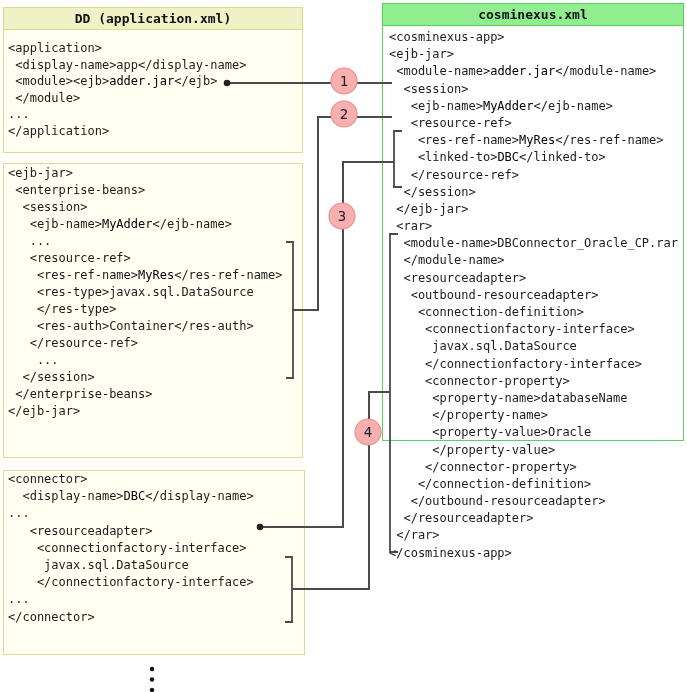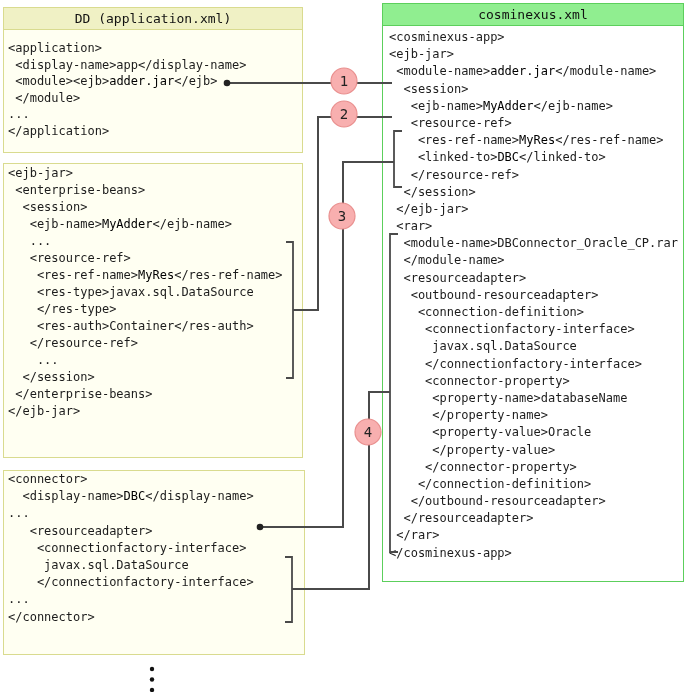--- a/index.html
+++ b/index.html
@@ -11,38 +11,38 @@
   *{margin:0;padding:0;box-sizing:border-box}
   html,body{background:#ffffff}
   #stage{
     position:relative;width:687px;height:692px;background:#ffffff;
     font-family:"DejaVu Sans Mono","Liberation Mono",monospace;
     color:var(--text);overflow:hidden;
   }
   .xmlbox{position:absolute;border:1px solid var(--dd-border);background:var(--dd-body)}
   .xmlbox .hd{
     border-bottom:1px solid var(--dd-border);background:var(--dd-header);
-    text-align:center;font-weight:normal;font-size:13px;color:#111;
+    text-align:center;font-weight:bold;font-size:13px;color:#111;
   }
   .xmlbox.green{border-color:var(--cosm-border);background:var(--cosm-body)}
   .xmlbox.green .hd{border-color:var(--cosm-border);background:var(--cosm-header)}
   .code{white-space:pre;font-size:12px;color:#1c1c1c}
   .code .code-line{height:var(--lh)}
   .code .code-line span{display:inline-block;vertical-align:top;line-height:var(--lh)}
   .code .hl{font-weight:normal;color:#000}
   #box-app   {left:3px;  top:7px;  width:300px;height:146px}
   #box-app   .hd{height:22px;line-height:21px}
   #box-app   .code{--lh:16.6px;padding:10px 0 0 4px}
   #box-ejb   {left:3px;  top:163px;width:300px;height:295px}
   #box-ejb   .hd{height:29px;line-height:28px}
   #box-ejb   .code{--lh:17px;padding:1px 0 0 4px}
   #box-ra    {left:3px;  top:470px;width:302px;height:185px}
   #box-ra    .hd{height:26px;line-height:25px}
   #box-ra    .code{--lh:17.2px;padding:0 0 0 4px}
-  #box-cosm  {left:382px;top:3px;  width:302px;height:579px}
+  #box-cosm  {left:382px;top:3px;  width:302px;height:438px}
   #box-cosm  .hd{height:22px;line-height:21px}
   #box-cosm  .code{--lh:17.2px;padding:3px 0 0 6px}
   svg.overlay{position:absolute;left:0;top:0;pointer-events:none}
   .cline{fill:none;stroke:var(--line);stroke-width:2}
   .bracket{fill:none;stroke:var(--line);stroke-width:1.8}
   .anchor-dot{fill:#222;stroke:none}
   .callout-circle{fill:var(--callout-fill);stroke:var(--callout-border);stroke-width:1.2}
   .callout-num{font-family:"DejaVu Sans Mono","Liberation Mono",monospace;font-size:14px;fill:#222;text-anchor:middle}
   .ellipsis-dot{fill:#111;stroke:none}
 </style>

